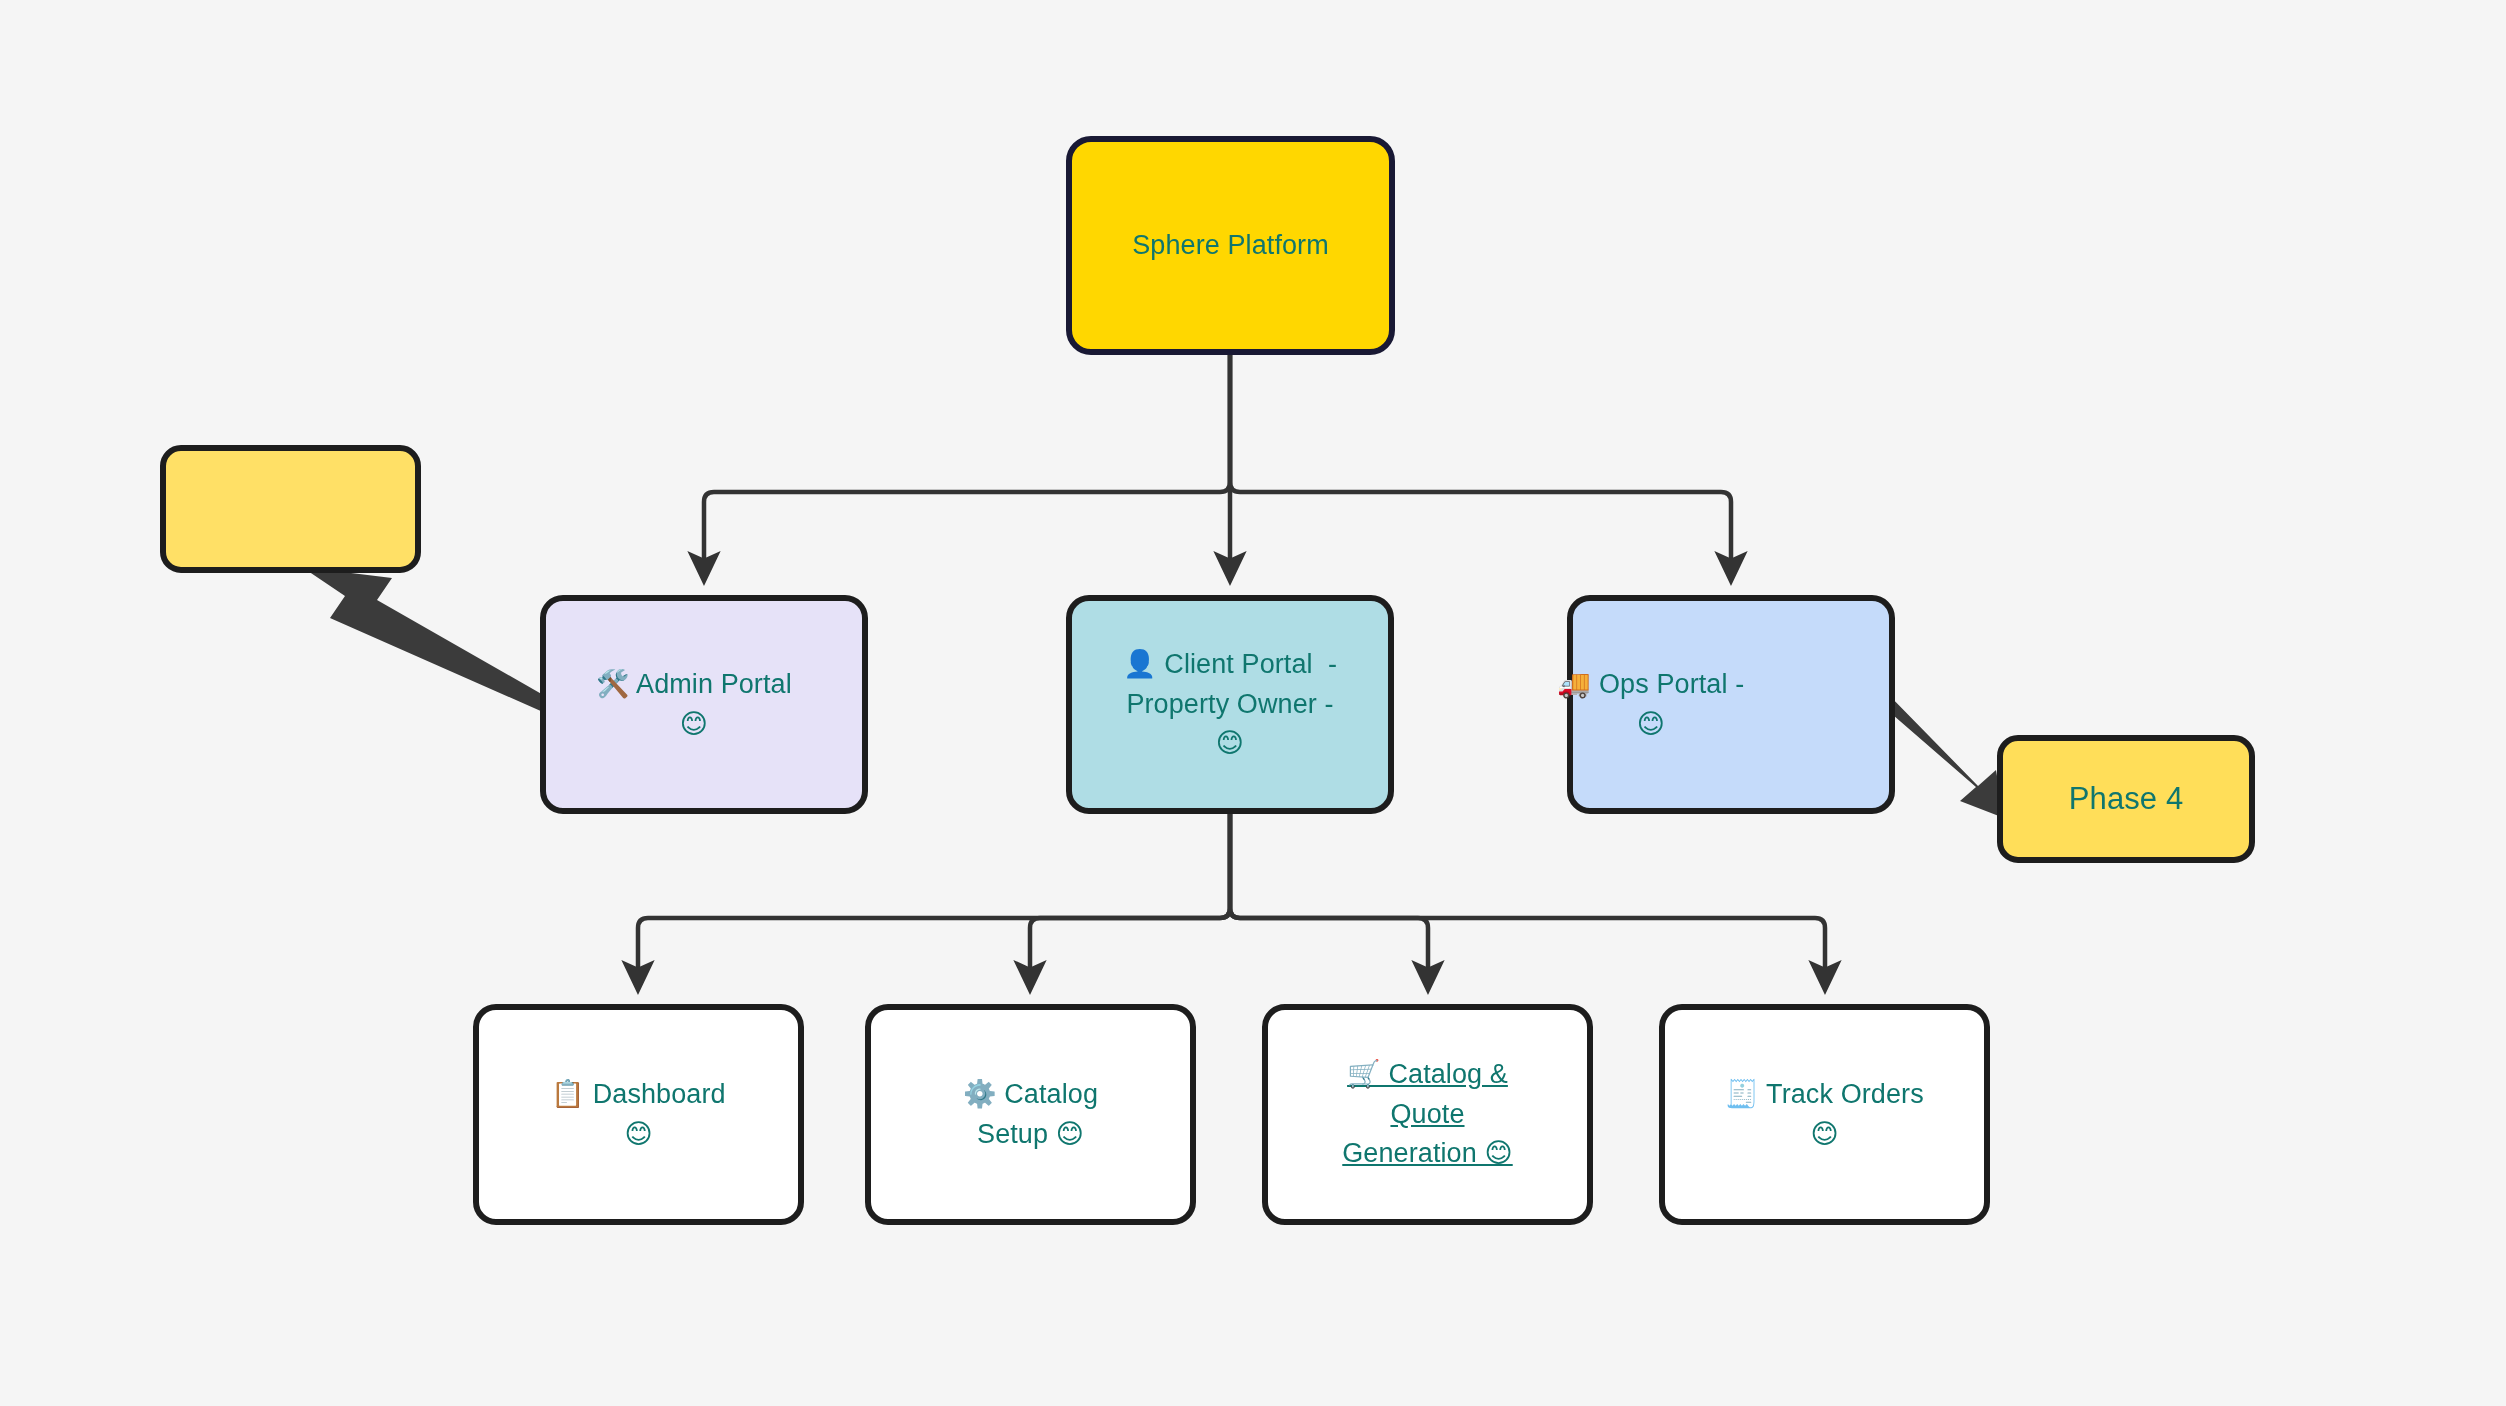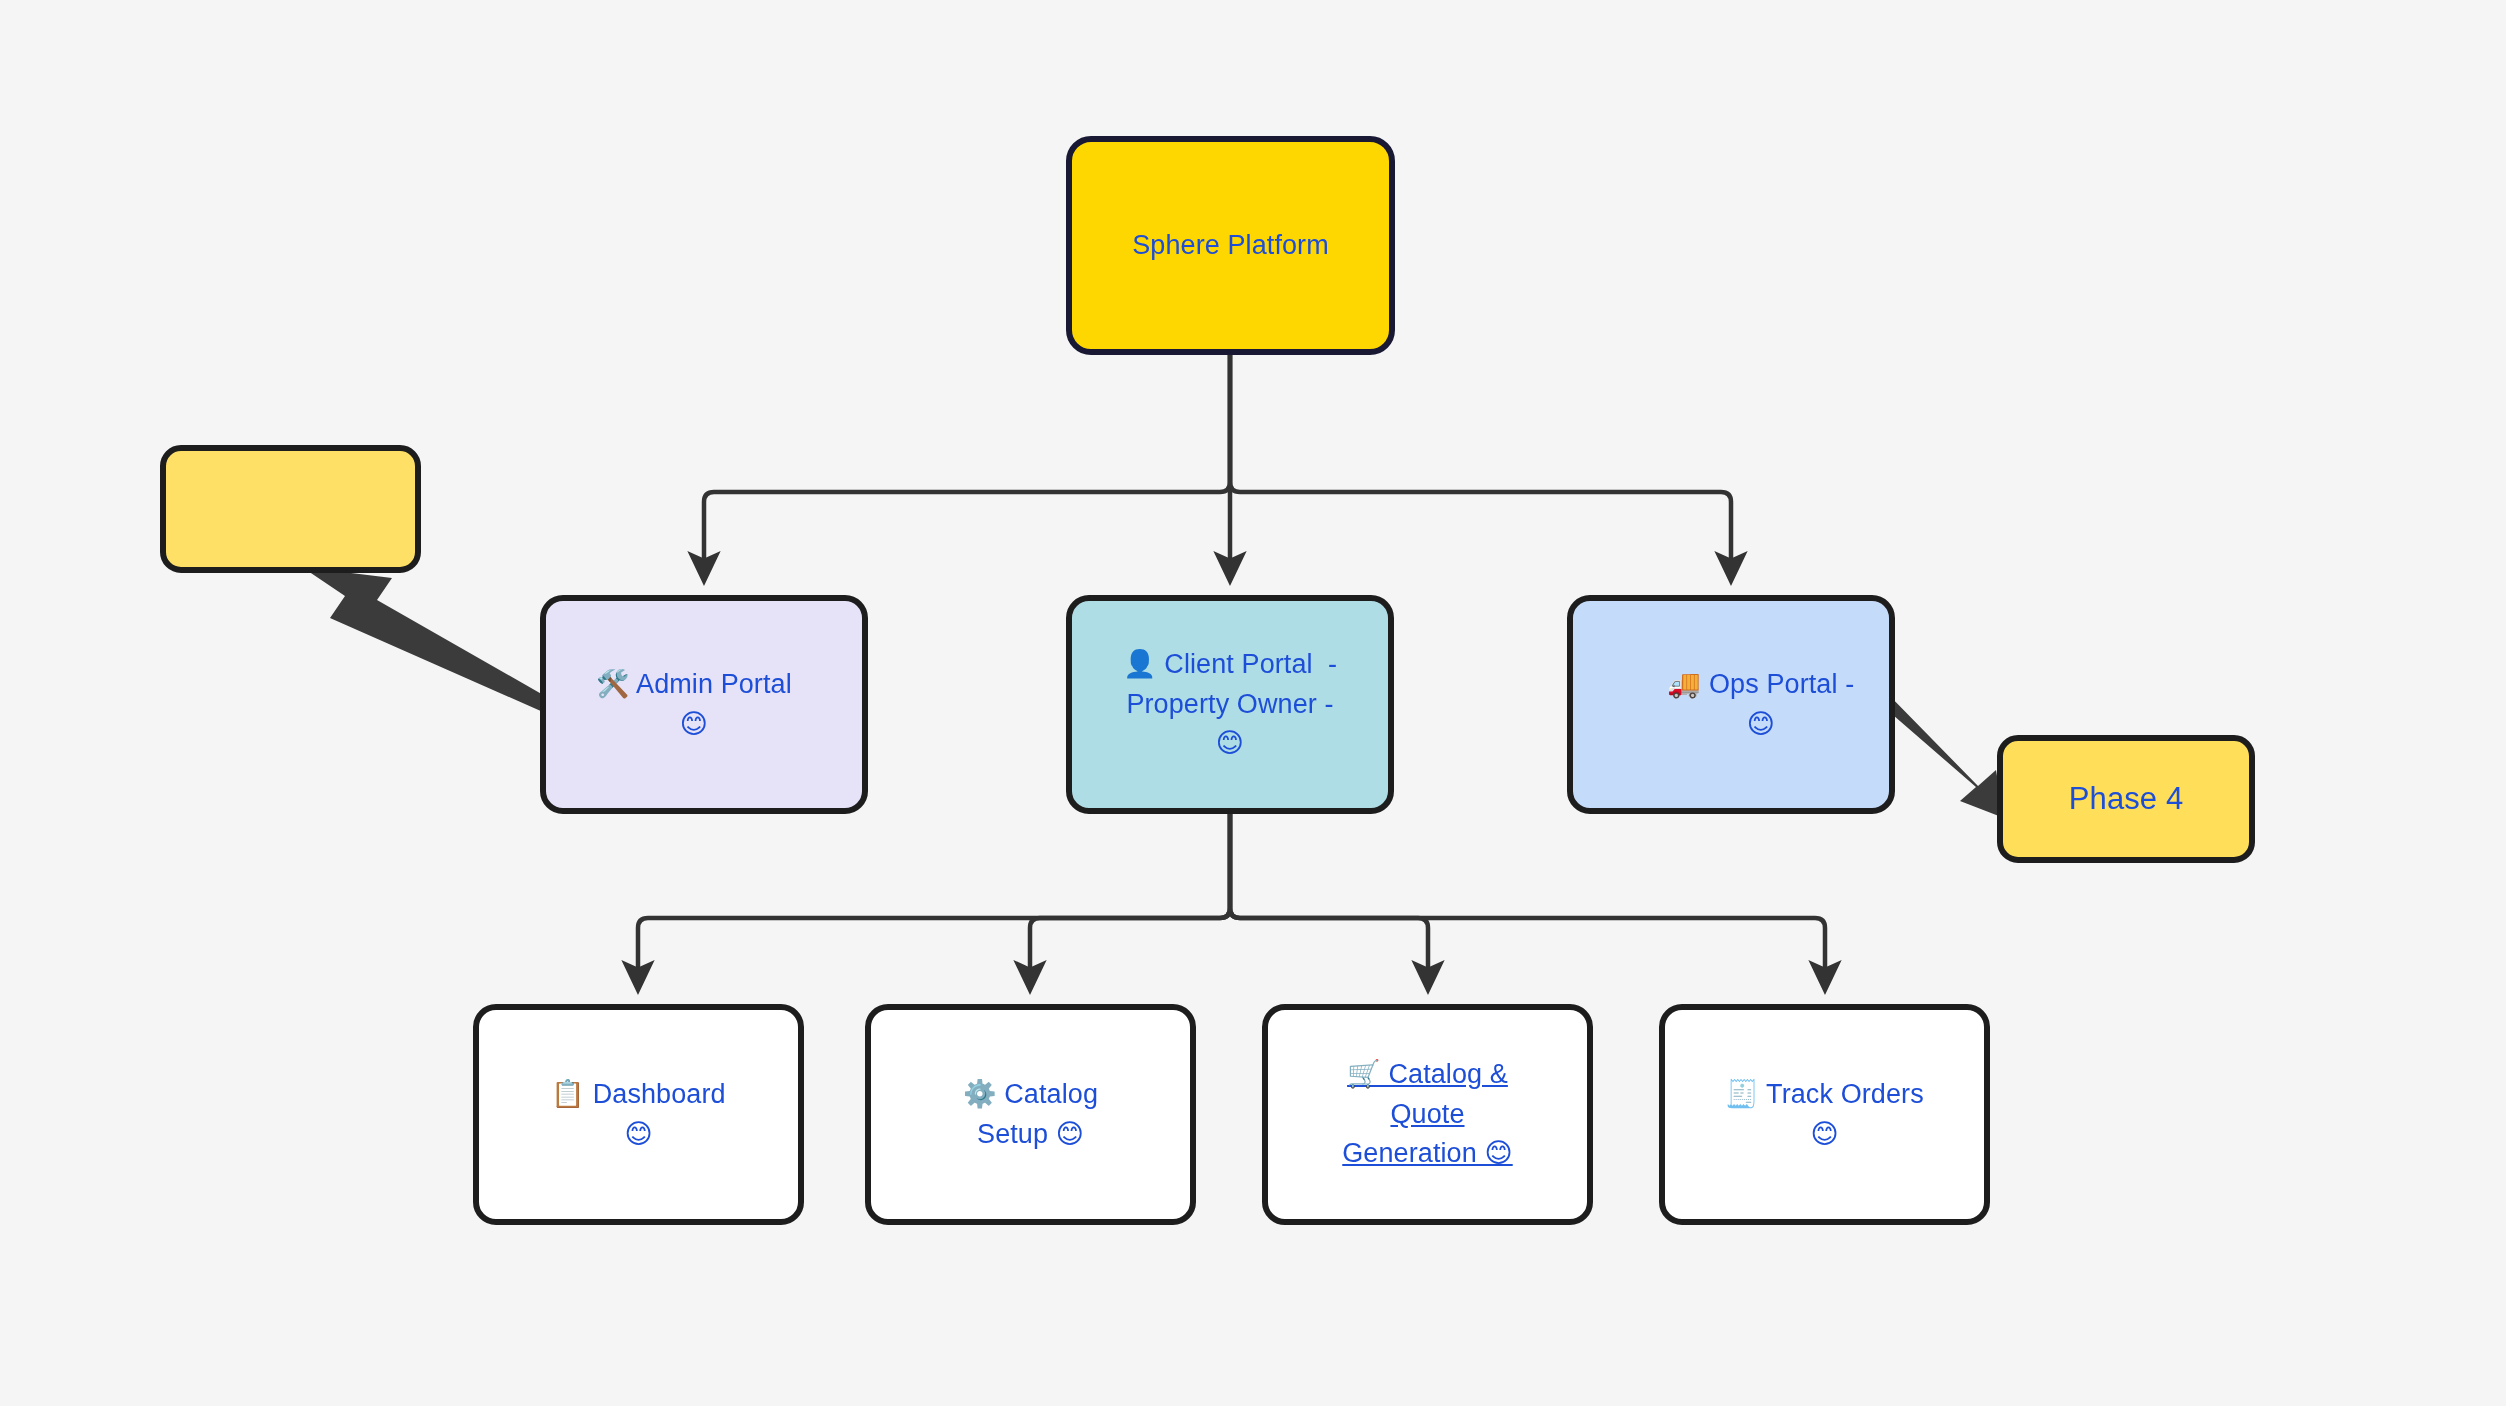--- a/index.html
+++ b/index.html
@@ -28,21 +28,21 @@
   }
   .node-rect {
     stroke-linejoin: round;
   }
   .node-label {
     position: absolute;
     display: flex;
     align-items: center;
     justify-content: center;
     text-align: center;
-    color: #1d4ed8;
+    color: #0f766e;
     font-family: "Liberation Sans", "DejaVu Sans", sans-serif;
     font-size: 27px;
     line-height: 1.47;
     letter-spacing: 0.1px;
     pointer-events: none;
     white-space: pre-wrap;
     box-sizing: border-box;
     padding: 0 14px;
   }
   .node-label.phase {
@@ -113,21 +113,21 @@
   <div class="node-label root" style="left:1069px; top:139px; width:323px; height:213px;">Sphere Platform</div>
 
 
   <div class="node-label" style="left:533px; top:598px; width:322px; height:213px;">🛠️ Admin Portal
 😊</div>
 
   <div class="node-label" style="left:1069px; top:598px; width:322px; height:213px;text-align:center;">👤 Client Portal  -
 Property Owner -
 😊</div>
 
-  <div class="node-label" style="left:1600px; top:598px; width:322px; height:213px;">🚚 Ops Portal -
+  <div class="node-label" style="left:1490px; top:598px; width:322px; height:213px;">🚚 Ops Portal -
 😊</div>
 
   <div class="node-label phase" style="left:2000px; top:738px; width:252px; height:122px;">Phase 4</div>
 
   <div class="node-label" style="left:476px; top:1007px; width:325px; height:215px;">📋 Dashboard
 😊</div>
 
   <div class="node-label" style="left:868px; top:1007px; width:325px; height:215px;">⚙️ Catalog
 Setup 😊</div>
 

